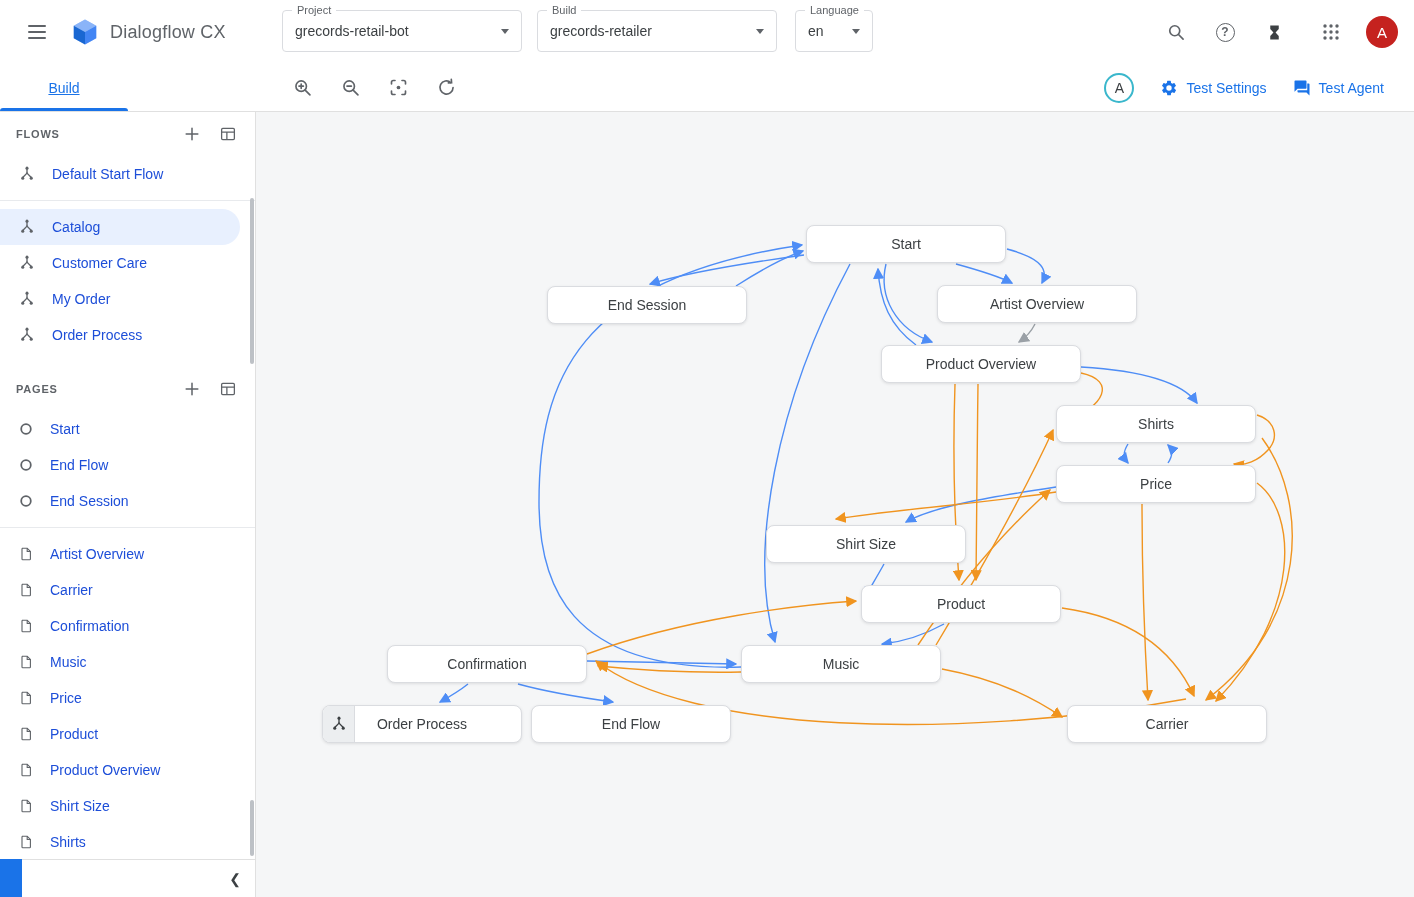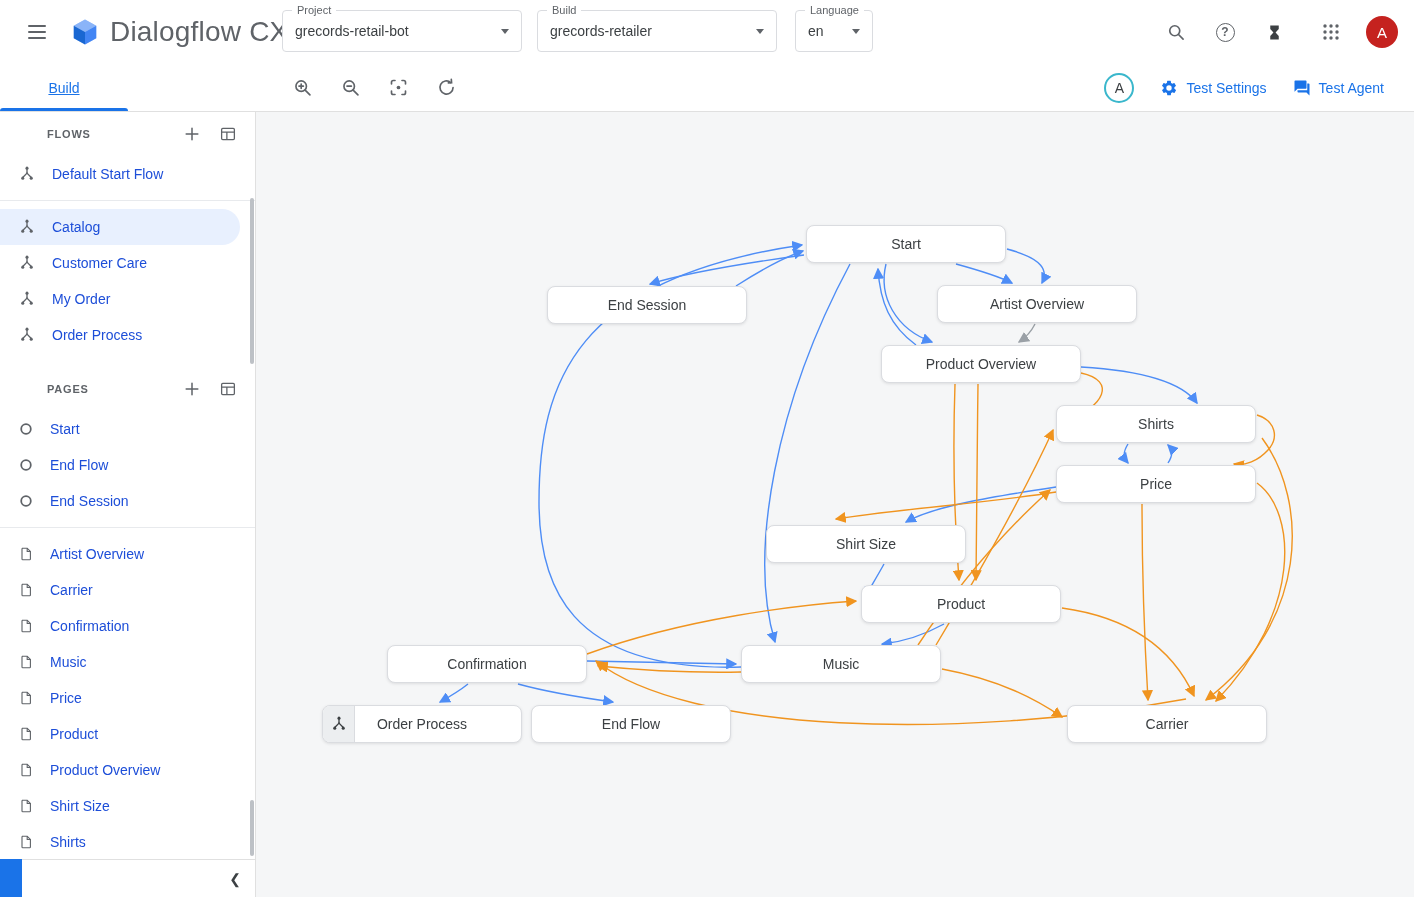--- a/index.html
+++ b/index.html
@@ -3,21 +3,21 @@
 <meta charset="utf-8">
 <style>
   * { margin:0; padding:0; box-sizing:border-box; }
   html,body { width:1414px; height:897px; overflow:hidden; font-family:"Liberation Sans", sans-serif; background:#fff; }
 
   
   .topbar { position:fixed; top:0; left:0; width:1414px; height:64px; background:#fff; display:flex; align-items:center; z-index:30; }
   .hamburger { margin-left:22px; cursor:pointer; display:flex; flex-direction:column; gap:4px; padding:6px; }
   .hamburger span { display:block; width:18px; height:2px; background:#5f6368; border-radius:1px; }
   .logo-wrap { display:flex; align-items:center; gap:10px; margin-left:18px; }
-  .app-title { font-size:28px; color:#5f6368; letter-spacing:.2px; }
+  .app-title { font-size:18px; color:#5f6368; letter-spacing:.2px; }
 
   .msel { position:absolute; top:10px; height:42px; border:1px solid #dadce0; border-radius:4px; background:#fff; display:flex; align-items:center; padding:0 12px; cursor:pointer;gap:24px; }
   .msel .flabel { position:absolute; top:-7px; left:9px; background:#fff; padding:0 5px; font-size:11px; color:#5f6368; }
   .msel .val { font-size:14px; color:#3c4043; white-space:nowrap; }
   .caret { margin-left:auto; width:0; height:0; border-left:4.5px solid transparent; border-right:4.5px solid transparent; border-top:5px solid #5f6368; }
   .sel-project { left:282px; width:240px; }
   .sel-agent { left:537px; width:240px; }
   .sel-language { left:795px; width:78px; }
 
   .topbar-right { margin-left:auto; display:flex; align-items:center; gap:21px; padding-right:16px; }
@@ -32,21 +32,21 @@
   .tab { width:128px; height:100%; display:flex; align-items:center; justify-content:center; font-size:14px; font-weight:500; color:#5f6368; cursor:pointer; position:relative; }
   .tab.active { color:#1a73e8;text-decoration:underline; }
   .tab.active::after { content:""; position:absolute; left:0; right:0; bottom:0; height:3px; background:#1a73e8; border-radius:3px 3px 0 0; }
   .canvas-tools { display:flex; align-items:center; gap:20px; padding-left:32px; }
   .toolbar-right { margin-left:auto; display:flex; align-items:center; gap:26px; padding-right:30px; }
   .agent-avatar { width:30px; height:30px; border-radius:50%; border:2px solid #3ab7cc; background:#fff; color:#3c4043; font-size:14px; display:flex; align-items:center; justify-content:center; cursor:pointer; }
   .blue-btn { display:flex; align-items:center; gap:8px; color:#1a73e8; font-size:14px; font-weight:500; cursor:pointer; }
 
   
   .sidebar { position:fixed; top:112px; left:0; bottom:0; width:256px; background:#fff; border-right:1px solid #e0e0e0; z-index:20; }
-  .section-header { display:flex; align-items:center; height:44px; padding:0 16px;margin-left:31px; }
+  .section-header { display:flex; align-items:center; height:44px; padding:0 16px; }
   .sec-label { font-size:11px; font-weight:700; letter-spacing:.8px; color:#5f6368; }
   .sec-actions { margin-left:auto; display:flex; align-items:center; gap:14px; }
   .sec-actions .icon-btn { width:22px; height:22px; }
   .side-row { height:36px; display:flex; align-items:center; padding-left:18px; gap:16px; font-size:14px; color:#1d4ed8; cursor:pointer; }
   .side-row svg { flex:none; color:#5f6368; }
   .side-row.selected { background:#e8f0fe; border-radius:0 20px 20px 0; width:240px; }
   .side-divider { height:1px; background:#e8eaed; margin:8px 0; }
   .pages-gap { margin-top:14px; }
   .sb-thumb { position:absolute; right:1px; width:4px; background:#bdc1c6; border-radius:2px; }
   .sidebar-footer { position:absolute; left:0; right:0; bottom:0; height:38px; border-top:1px solid #e0e0e0; background:#fff; display:flex; align-items:center; justify-content:flex-end; padding-right:14px; }

